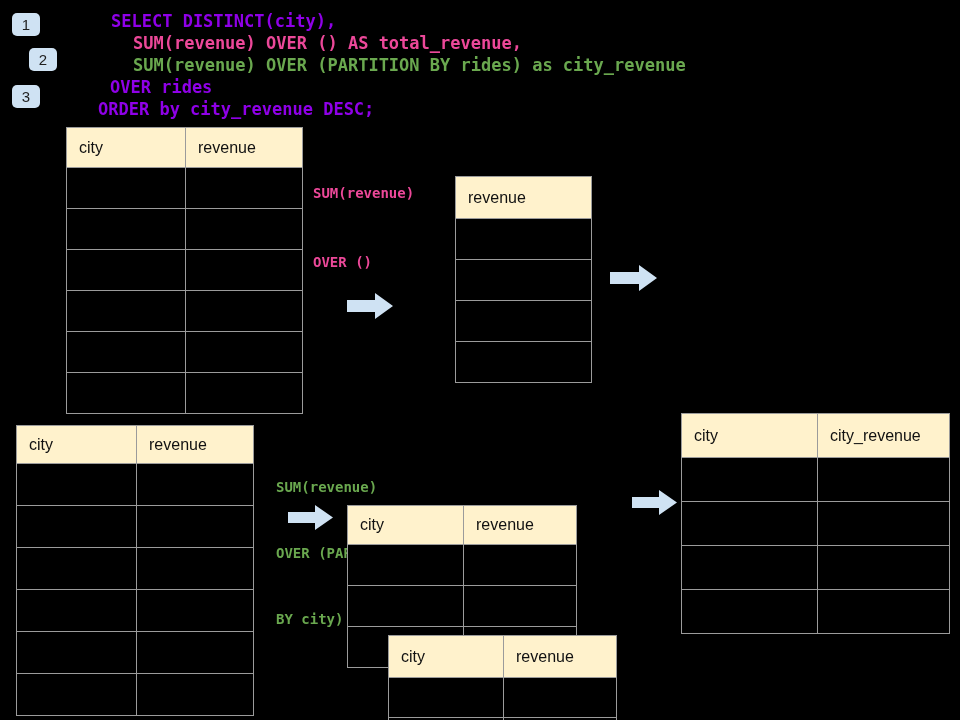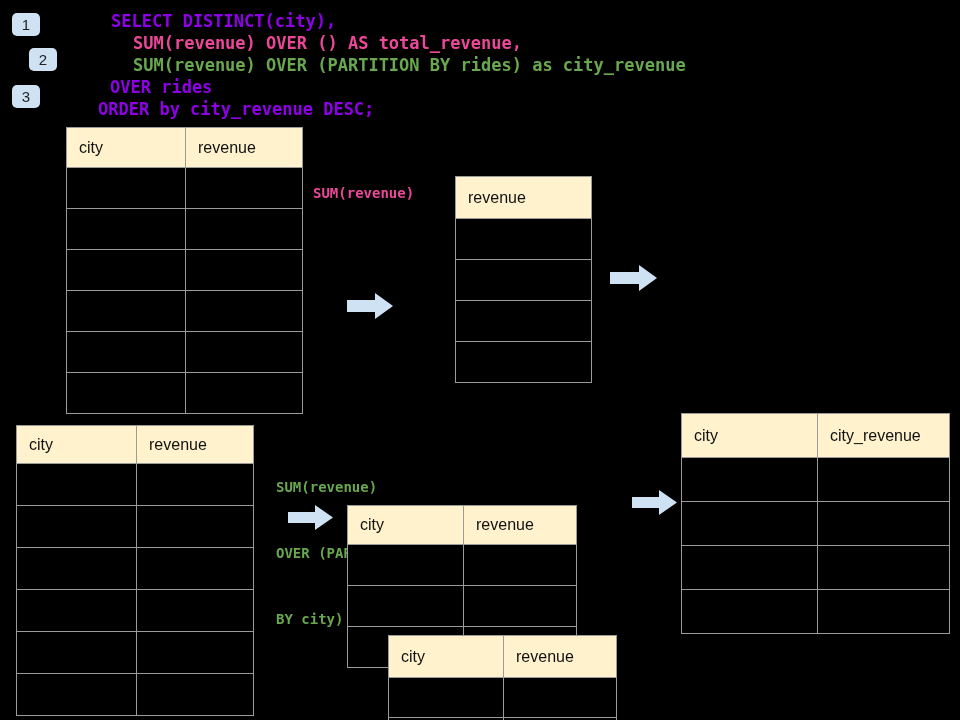--- a/index.html
+++ b/index.html
@@ -93,20 +93,21 @@
 
   <div class="code-line purple" style="left:88px;  top:10px;margin-left:23px;">SELECT DISTINCT(city),</div>
   <div class="code-line red" style="left:133px; top:32px;">SUM(revenue) OVER () AS total_revenue,</div>
   <div class="code-line green" style="left:133px; top:54px;">SUM(revenue) OVER (PARTITION BY rides) as city_revenue</div>
   <div class="code-line purple" style="left:110px; top:76px;">OVER rides</div>
   <div class="code-line purple" style="left:98px; top:98px;">ORDER by city_revenue DESC;</div>
 
 
   <div class="annot red" style="left:313px; top:136px;">
     <div>SUM(revenue)</div>
+    <div>OVER ()</div>
   </div>
 
   <div class="annot green" style="left:276px; top:432px; line-height:22px;">
     <div>SUM(revenue)</div>
     <div>OVER (PARTITION</div>
     <div>BY city)</div>
   </div>
 
   <table class="tbl" style="left:66px; top:127px; width:237px;">
     <colgroup>

